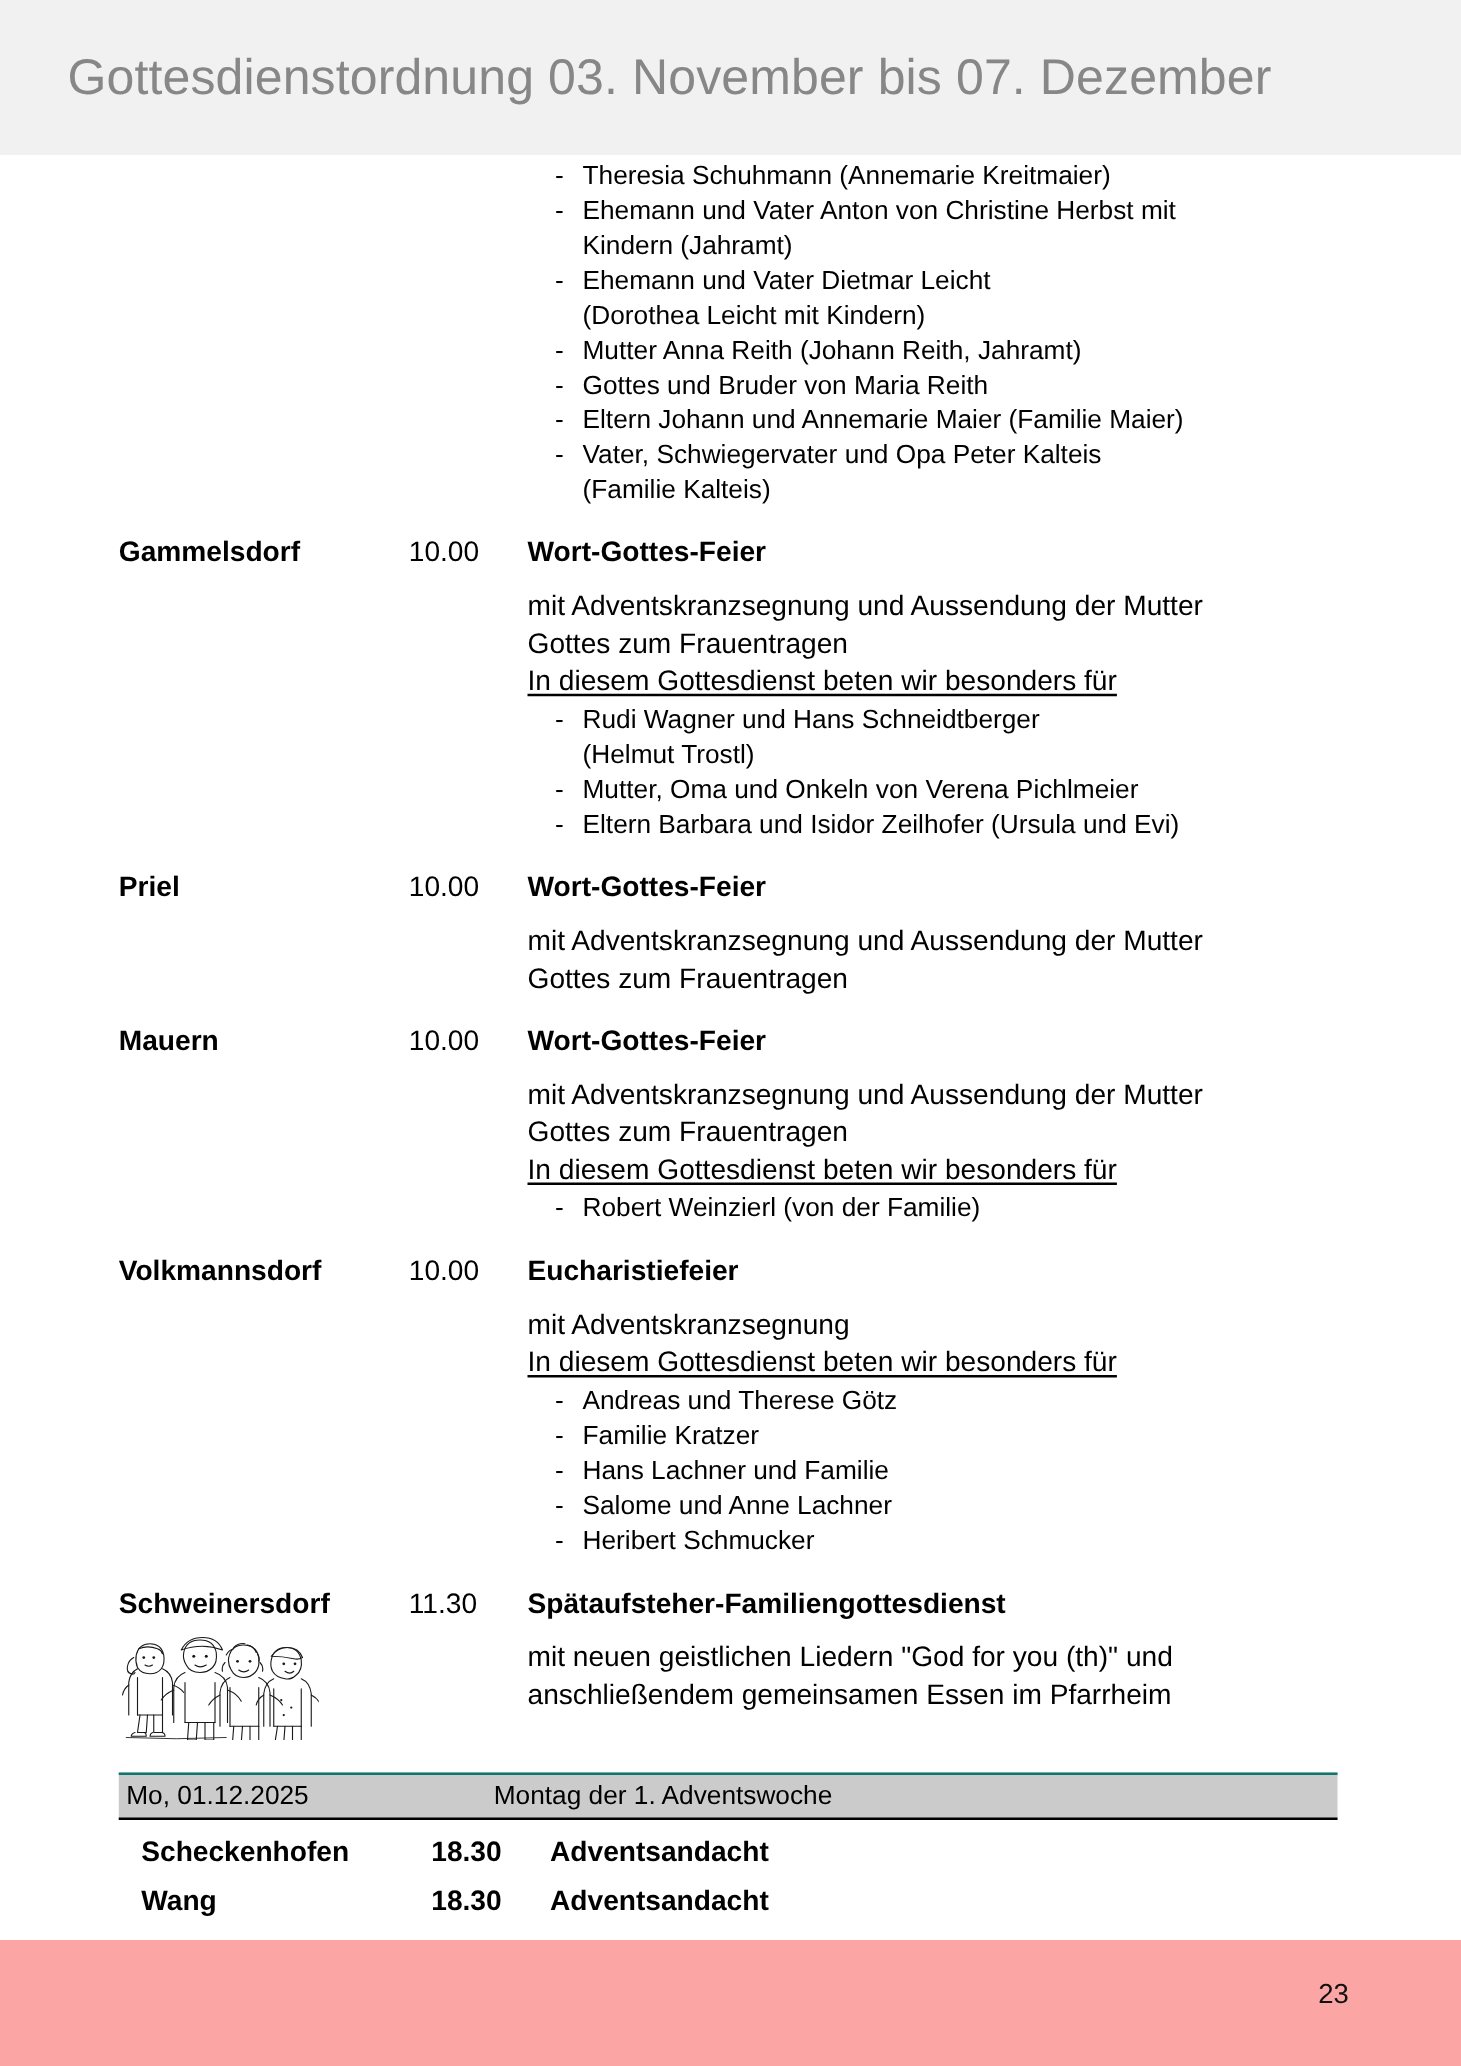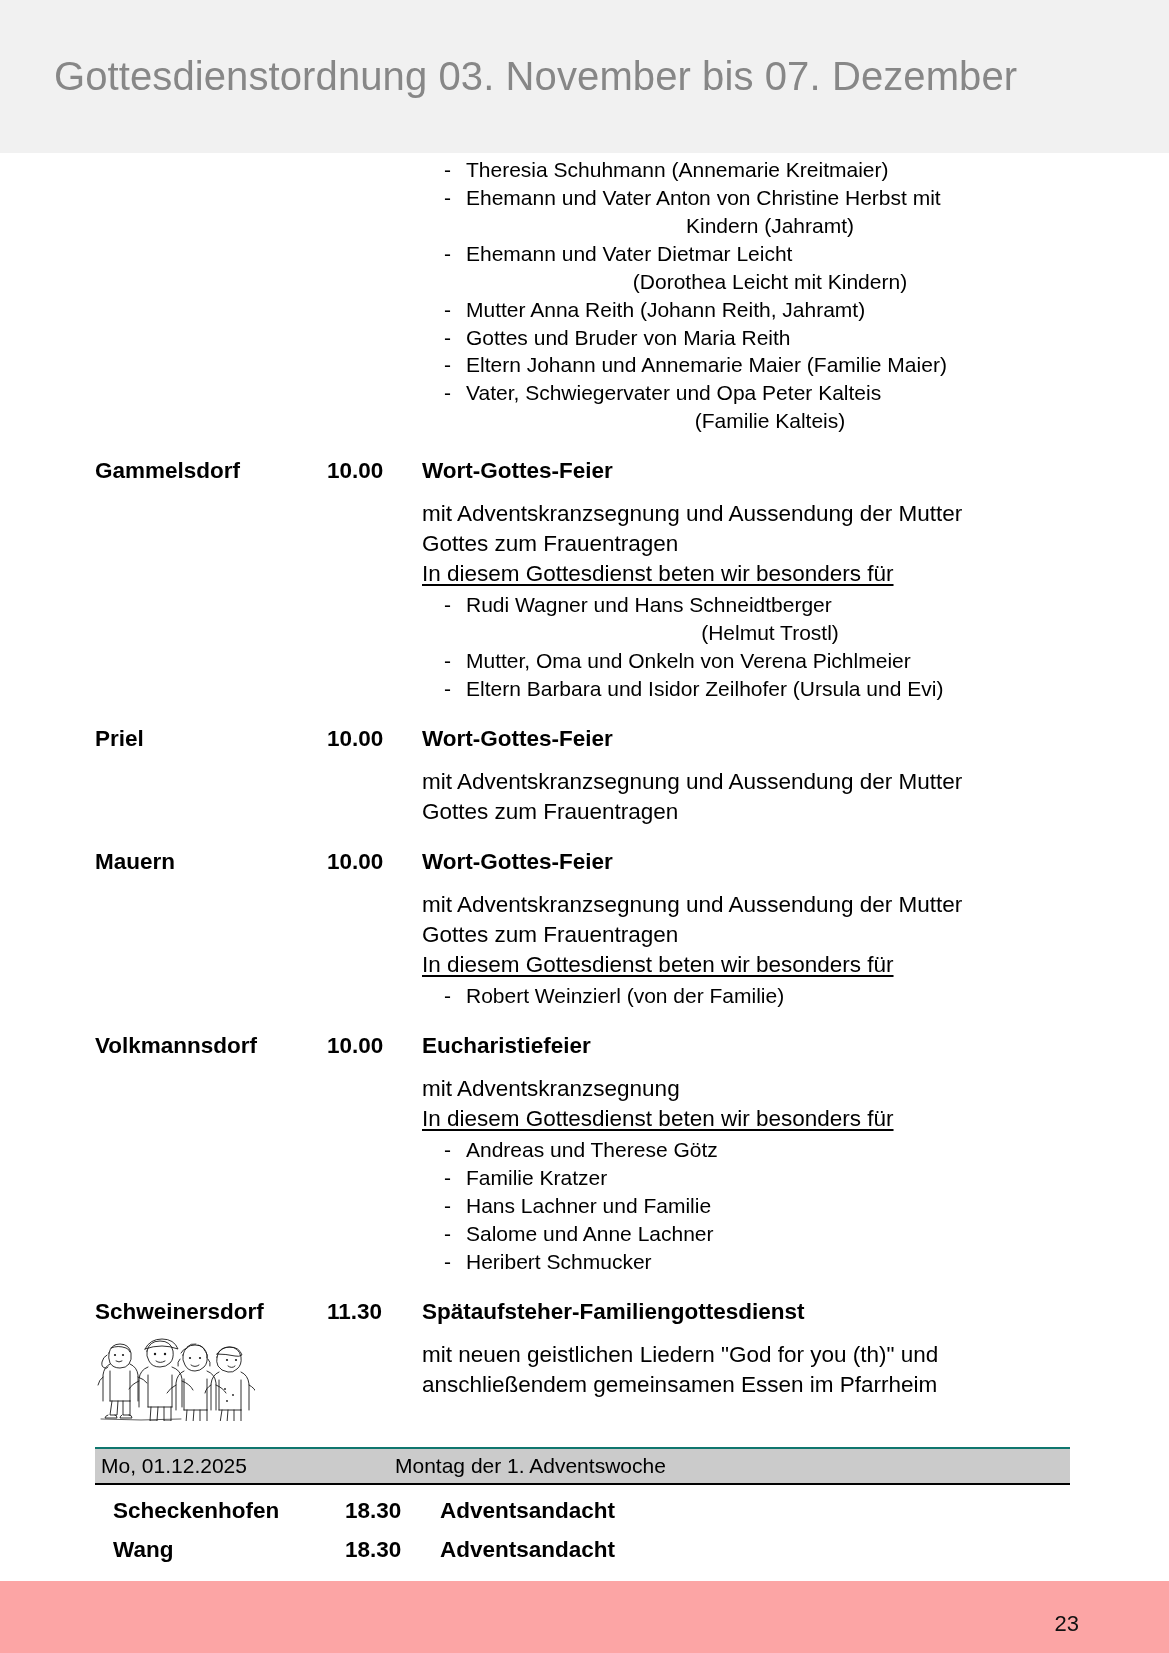--- a/index.html
+++ b/index.html
@@ -11,21 +11,21 @@
     width: 1169px;
     height: 1653px;
     background: #f1f1f1;
     font-family: "Liberation Sans", sans-serif;
     -webkit-font-smoothing: antialiased;
     overflow: hidden;
   }
 
   
   .viewer-header {
-    height: 153px;
+    height: 124px;
     background: #f1f1f1;
     display: flex;
     align-items: center;
     box-sizing: border-box;
     padding-left: 54px;
   }
   .viewer-title {
     font-size: 40px;
     color: #878787;
     letter-spacing: 0.1px;
@@ -66,21 +66,21 @@
 
   .svc .place {
     font-size: 22.5px;
     font-weight: bold;
     color: #000;
     line-height: 1.28;
     white-space: nowrap;
   }
   .svc .time {
     font-size: 22.5px;
-    font-weight: bold;
+    font-weight: normal;
     color: #000;
     line-height: 1.28;
     text-align: left;
   }
   .svc .body {
     min-width: 0;
   }
   .svc .svc-title {
     font-size: 22.5px;
     font-weight: bold;
@@ -118,21 +118,20 @@
     margin: 0;
   }
   ul.intentions li .dash {
     position: absolute;
     left: 0;
     top: 0;
   }
   
   ul.intentions li .cont {
     display: block;
-    text-align: center;
   }
 
   
   .carry {
     display: grid;
     grid-template-columns: 232px 95px 1fr;
   }
   .carry .spacer { }
 
   

